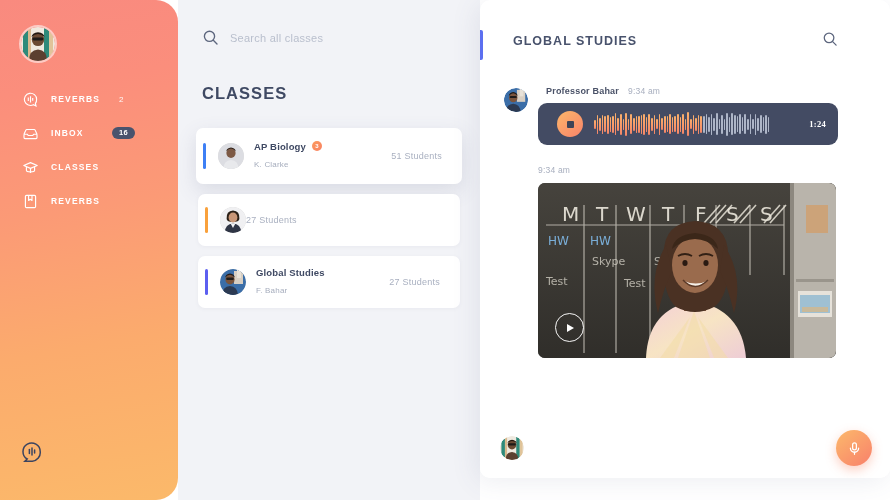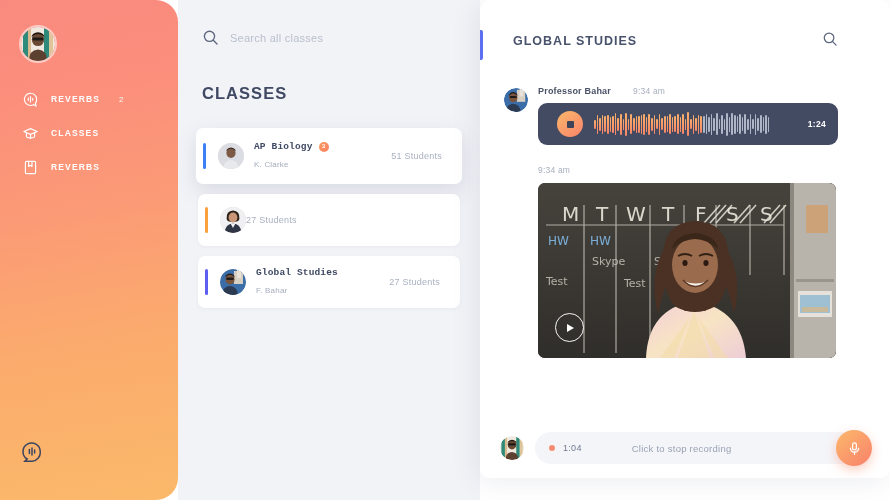--- a/index.html
+++ b/index.html
@@ -177,23 +177,22 @@
     flex: 0 0 26px;
     background: #ddd;
   }
   .card-text { margin-left: 10px; flex: 1 1 auto; min-width: 0; }
   .card-name {
     font-size: 9.5px;
     font-weight: 700;
     color: #3f4963;
     letter-spacing: 0.15px;
     display: flex;
-    align-items: center;
+    align-items: flex-start;
     line-height: 1.2;
-    font-family: Liberation Mono, monospace;
   }
   .card-dot {
     display: inline-block;
     width: 10px; height: 10px;
     border-radius: 50%;
     background: linear-gradient(135deg,#fb9a5e,#f98263);
     margin-left: 6px;
     color: #fff;
     font-size: 6px;
     line-height: 10px;
@@ -296,22 +295,23 @@
     width: 24px; height: 24px;
     border-radius: 50%;
     overflow: hidden;
     flex: 0 0 24px;
     margin-top: 2px;
   }
   .msg-body { margin-left: 10px; flex: 1 1 auto; }
   .msg-meta {
     display: flex;
     align-items: baseline;
-    gap: 22px;
+    gap: 9px;
     margin-bottom: 7px;
+    margin-left: 8px;
   }
   .msg-author {
     font-size: 9px;
     font-weight: 700;
     color: #4a5268;
     letter-spacing: 0.2px;
   }
   .msg-time {
     font-size: 8.5px;
     color: #a7aebe;
@@ -320,20 +320,21 @@
 
   .audio-player {
     position: relative;
     width: 300px;
     height: 42px;
     background: #434b63;
     border-radius: 9px;
     display: flex;
     align-items: center;
     padding: 0 12px 0 19px;
+    font-family: Liberation Serif, serif;
   }
   .audio-btn {
     width: 26px; height: 26px;
     border-radius: 50%;
     background: linear-gradient(140deg,#fcb76a,#f8836a);
     border: none;
     flex: 0 0 26px;
     display: flex;
     align-items: center;
     justify-content: center;
@@ -503,20 +504,31 @@
             <path d="M14.6 8.3a6.1 6.1 0 1 0-3.2 5.4l2.6 1.3-.6-2.6a6 6 0 0 0 1.2-4.1z"></path>
             <line x1="6.3" y1="6.6" x2="6.3" y2="10"></line>
             <line x1="8.5" y1="5.2" x2="8.5" y2="11.4"></line>
             <line x1="10.7" y1="6.9" x2="10.7" y2="9.7"></line>
           </svg>
         </span>
         <span class="nav-label">REVERBS</span>
         <span class="nav-count">2</span>
       </div>
 
+      <div class="nav-item">
+        <span class="nav-icon">
+          <svg width="17" height="17" viewBox="0 0 17 17" fill="none" stroke="#ffffff" stroke-width="1.15" stroke-linejoin="round">
+            <path d="M2 9.2v3.4a1 1 0 0 0 1 1h11a1 1 0 0 0 1-1V9.2"></path>
+            <path d="M2 9.2l1.9-4.1a1 1 0 0 1 .9-.6h7.4a1 1 0 0 1 .9.6L15 9.2"></path>
+            <path d="M2 9.2h3.4l.8 1.3h4.6l.8-1.3H15"></path>
+          </svg>
+        </span>
+        <span class="nav-label">INBOX</span>
+        <span class="nav-badge">16</span>
+      </div>
 
       <div class="nav-item">
         <span class="nav-icon">
           <svg width="17" height="17" viewBox="0 0 17 17" fill="none" stroke="#ffffff" stroke-width="1.15" stroke-linejoin="round">
             <path d="M1.8 6.5L8.5 3.6l6.7 2.9-6.7 2.9z"></path>
             <path d="M4.4 8.1v3.2c0 .9 1.9 1.6 4.1 1.6s4.1-.7 4.1-1.6V8.1"></path>
             <line x1="8.5" y1="9.4" x2="8.5" y2="13.9"></line>
           </svg>
         </span>
         <span class="nav-label">CLASSES</span>
@@ -881,25 +893,20 @@
             <rect x="7" width="3" height="34" fill="#d9b98e"></rect>
             <rect x="23" width="5" height="34" fill="#2e8a7a"></rect>
             <rect x="28" width="4" height="34" fill="#e0c49a"></rect>
             <ellipse cx="17" cy="12.5" rx="6.2" ry="6.6" fill="#6b4a33"></ellipse>
             <path d="M10.5 10 Q17 4 23.5 10 Q23 6 17 5.2 Q11 6 10.5 10Z" fill="#221710"></path>
             <rect x="11.4" y="10.4" width="11" height="3.1" rx="1.4" fill="#1d1a18"></rect>
             <path d="M8 34 Q8 23 17 22.5 Q26 23 26 34Z" fill="#5c4030"></path>
           </g>
         </svg>
       </span>
-      <div class="rec-field">
-        <span class="rec-dot"></span>
-        <span class="rec-time">1:04</span>
-        <span class="rec-hint">Click to stop recording</span>
-      </div>
       <button class="mic-btn">
         <svg width="15" height="15" viewBox="0 0 16 16" fill="none" stroke="#ffffff" stroke-width="1.35" stroke-linecap="round">
           <rect x="6" y="2" width="4" height="7.4" rx="2"></rect>
           <path d="M3.6 7.6a4.4 4.4 0 0 0 8.8 0"></path>
           <line x1="8" y1="12" x2="8" y2="14.2"></line>
         </svg>
       </button>
     </div>
 
   </section>

